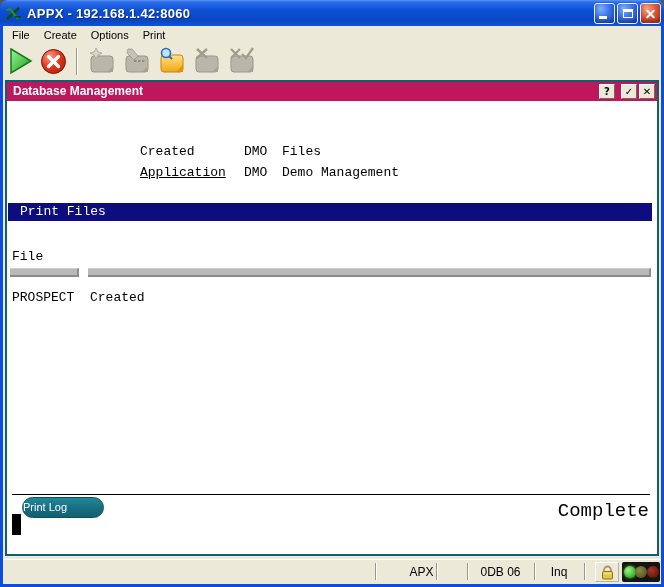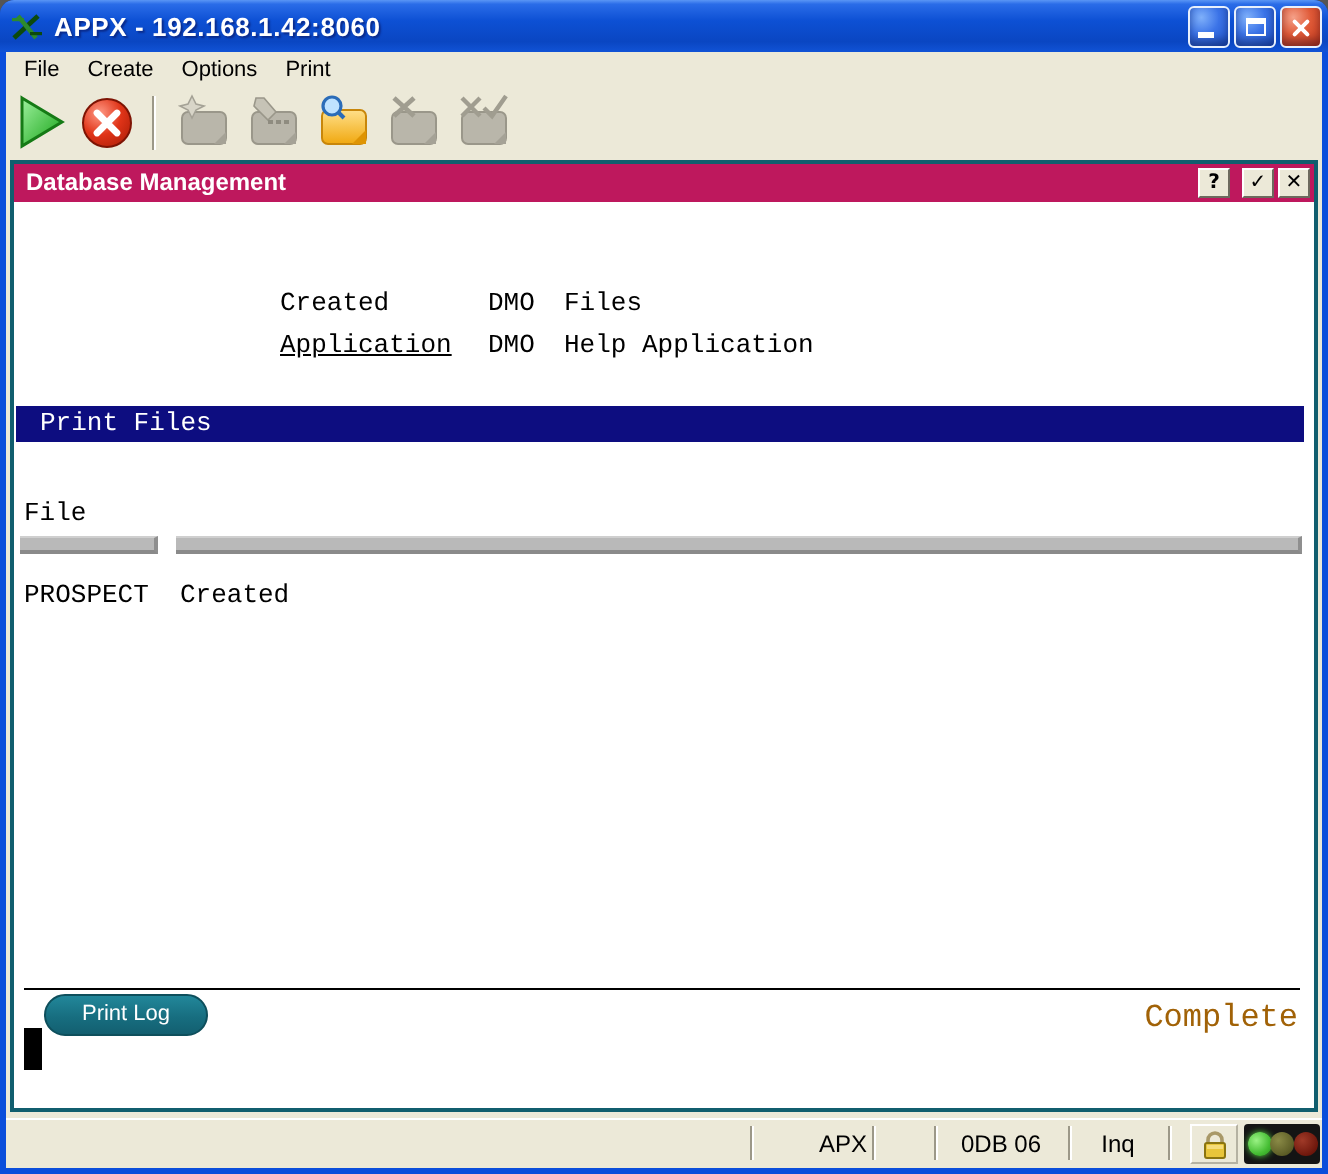--- a/index.html
+++ b/index.html
@@ -57,23 +57,23 @@
   .phbtn.qmark{margin-right:4px;}
   .mono{position:absolute;font-family:"Liberation Mono","DejaVu Sans Mono",monospace;font-size:13px;color:#000;white-space:pre;}
   .create-bar{position:absolute;left:1px;top:121px;width:644px;height:18px;background:#0d0d80;}
   .create-bar .mono{position:absolute;left:12px;top:0;line-height:18px;color:#fff;}
   .fieldbar{position:absolute;height:9px;background:#b9b9b9;border-top:1px solid #cfcfcf;border-right:2px solid #8f8f8f;border-bottom:2px solid #8a8a8a;}
   .hline{position:absolute;left:5px;top:412px;width:638px;height:1px;background:#000;}
   .print-btn{
     position:absolute;left:15px;top:415px;width:82px;height:21px;border-radius:11px;
     background:linear-gradient(180deg,#22879a 0%,#176e80 55%,#135f70 100%);
     border:1px solid #0e4f5c;color:#fff;font-size:11px;font-family:"Liberation Sans",sans-serif;
-    text-align:center;line-height:19px;cursor:pointer;
-  }
-  .complete{position:absolute;right:8px;top:418px;font-family:"Liberation Mono","DejaVu Sans Mono",monospace;font-size:16px;color:#a16207;}
+    text-align:left;line-height:19px;cursor:pointer;
+  }
+  .complete{position:absolute;right:8px;top:418px;font-family:"Liberation Mono","DejaVu Sans Mono",monospace;font-size:19px;color:#000000;}
   .cursor-block{position:absolute;left:5px;top:432px;width:9px;height:21px;background:#000;}
   
   .statusbar{left:3px;top:559px;width:658px;height:25px;background:#ece9d8;border-top:1px solid #fff;}
   .sdiv{position:absolute;top:3px;width:0;height:17px;border-left:1px solid #9c9888;border-right:1px solid #fff;}
   .sseg{position:absolute;top:5px;font-size:12px;color:#000;text-align:center;}
   .lock-cell{
     position:absolute;left:592px;top:2px;width:24px;height:20px;
     background:#ece9d8;border:1px solid;border-color:#fff #b5b2a2 #b5b2a2 #fff;
     display:flex;align-items:center;justify-content:center;cursor:pointer;
   }
@@ -203,21 +203,21 @@
         <div class="phbtn">✓</div>
         <div class="phbtn">✕</div>
       </div>
     </div>
 
     <span class="mono" style="left:133px;top:62px;">Created</span>
     <span class="mono" style="left:237px;top:62px;">DMO</span>
     <span class="mono" style="left:275px;top:62px;">Files</span>
     <span class="mono" style="left:133px;top:83px;text-decoration:underline;">Application</span>
     <span class="mono" style="left:237px;top:83px;">DMO</span>
-    <span class="mono" style="left:275px;top:83px;">Help Application</span>
+    <span class="mono" style="left:275px;top:83px;">Demo Management</span>
 
     <div class="create-bar">
       <span class="mono">Print Files</span>
     </div>
 
     <span class="mono" style="left:5px;top:167px;">File</span>
     <div class="fieldbar" style="left:3px;top:186px;width:69px;"></div>
     <div class="fieldbar" style="left:81px;top:186px;width:563px;"></div>
 
     <span class="mono" style="left:5px;top:208px;">PROSPECT</span>

